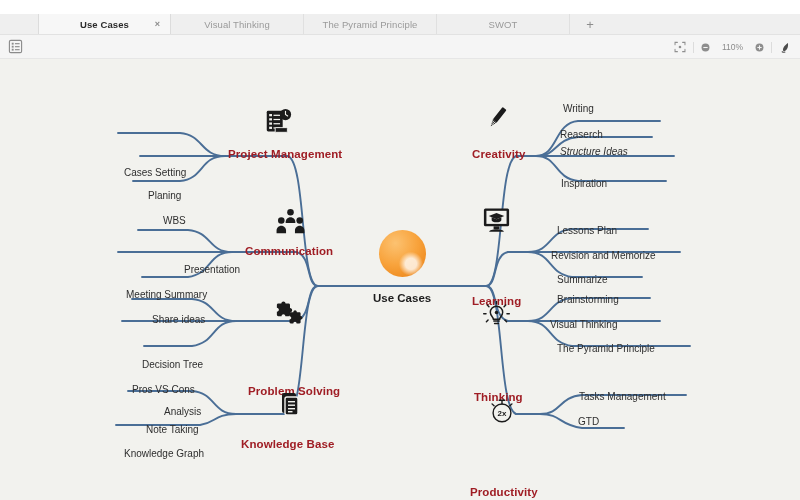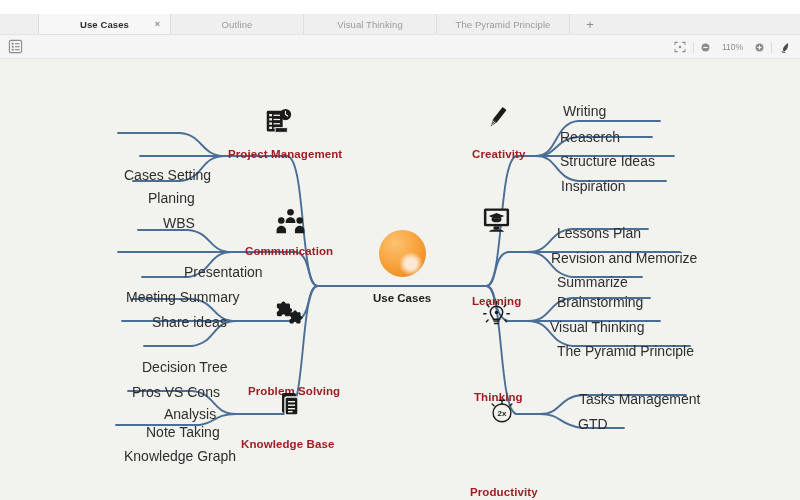--- a/index.html
+++ b/index.html
@@ -62,21 +62,21 @@
   .canvas svg.wires { position: absolute; left: 0; top: 0; }
 
   .node {
     position: absolute; white-space: nowrap;
     font-size: 10.5px; line-height: 1;
   }
   .branch-label {
     color: #9f1d24; font-weight: bold; font-size: 11.5px;
     letter-spacing: .1px;
   }
-  .leaf-label { color: #2e2e2e; font-size: 14px; }
+  .leaf-label { color: #2e2e2e; font-size: 10px; }
   .center-label {
     color: #1d1d1d; font-weight: bold; font-size: 11.5px;
   }
   .branch-icon { position: absolute; }
 
   .center-ball {
     position: absolute; width: 47px; height: 47px; border-radius: 50%;
     background:
       radial-gradient(circle at 68% 72%, rgba(255,255,255,.78) 0 12%, rgba(255,255,255,0) 26%),
       radial-gradient(circle at 35% 28%, #fcc271 0%, #f8a33c 48%, #ef8d22 78%, #e07f18 100%);
@@ -88,27 +88,27 @@
 <div id="app">
 
   <div class="tabbar">
     <div class="tabbar-spacer"></div>
 
     <div class="tab active">
       <span>Use Cases</span>
       <span class="tab-close">×</span>
     </div>
     <div class="tab">
-      <span>Outline</span>
-    </div>
-    <div class="tab">
       <span>Visual Thinking</span>
     </div>
     <div class="tab">
       <span>The Pyramid Principle</span>
+    </div>
+    <div class="tab">
+      <span>SWOT</span>
     </div>
     <div class="tab-add">
       <span>+</span>
     </div>
     <div class="tabbar-tail"></div>
   </div>
 
   <div class="toolbar">
 
     <div class="tb-left icon-btn">
@@ -305,21 +305,21 @@
           <path d="M13.4 20h5.4l-2.7 7z" fill="#1b1b1b"></path>
           <g stroke="#f2f2ee" stroke-width="0.9">
             <path d="M13.4 21.4h5.4M14 23.1h4.2M14.6 24.8h3"></path>
           </g>
         </g>
       </svg>
     </div>
     <div class="node branch-label" style="left:472px; top:90px;">Creativity</div>
     <div class="node leaf-label" style="left:563px; top:45px;">Writing</div>
     <div class="node leaf-label" style="left:560px; top:71px;">Reaserch</div>
-    <div class="node leaf-label" style="left:560px; top:95px;">Structure Ideas</div>
+    <div class="node leaf-label" style="left:560px; top:88px;font-style:italic;">Structure Ideas</div>
     <div class="node leaf-label" style="left:561px; top:120px;">Inspiration</div>
 
     <div class="branch-icon" style="left:481px; top:146px;">
       <svg width="31" height="31" viewBox="0 0 32 32">
         <rect x="3" y="3.5" width="26" height="18.5" rx="1.6" fill="#1b1b1b"></rect>
         <rect x="5.6" y="6" width="20.8" height="13.5" fill="#f2f2ee"></rect>
         <g fill="#1b1b1b">
           <path d="M16 8.2 24 11.4l-8 3.2-8-3.2z"></path>
           <path d="M11 12.6v3.2c0 1.2 2.3 2.1 5 2.1s5-.9 5-2.1v-3.2l-5 2z"></path>
         </g>

